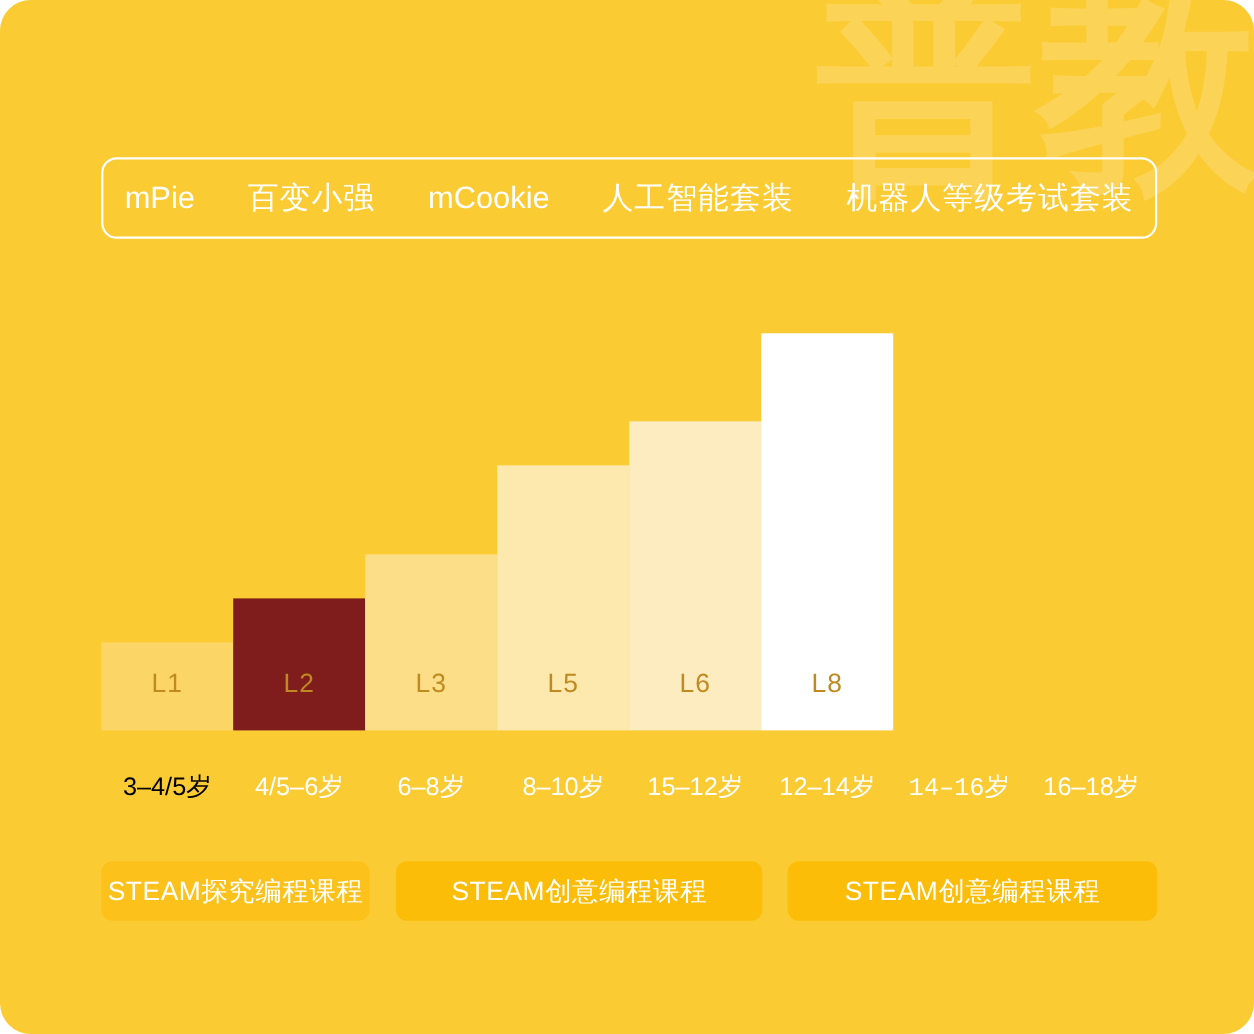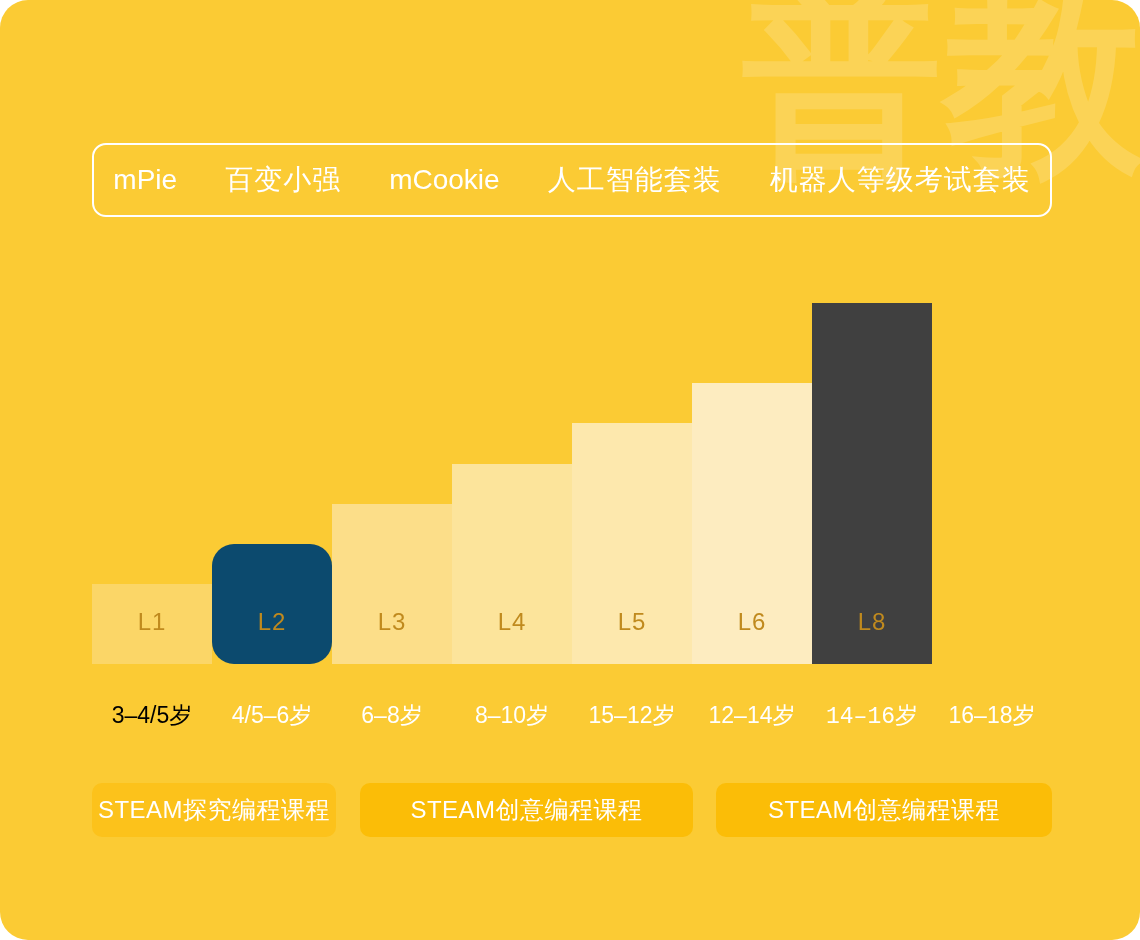--- a/index.html
+++ b/index.html
@@ -134,46 +134,41 @@
     <span class="tab cjk">机器人等级考试套装</span>
   </div>
 
   <div id="chart">
       <div class="bar-col">
         <div class="bar" style="height: 20.8333%; background: rgb(251, 214, 103);">
           <span class="bar-label" style="color: rgb(192, 138, 30);">L1</span>
         </div>
       </div>
       <div class="bar-col">
-        <div class="bar" style="height: 31.25%; background: #0c4a6e; border-radius: 22px;">
+        <div class="bar" style="height: 31.25%; background: #7f1d1d;">
           <span class="bar-label" style="color: rgb(192, 138, 30);">L2</span>
         </div>
       </div>
       <div class="bar-col">
         <div class="bar" style="height: 41.6667%; background: rgb(252, 222, 137);">
           <span class="bar-label" style="color: rgb(192, 138, 30);">L3</span>
-        </div>
-      </div>
-      <div class="bar-col">
-        <div class="bar" style="height: 52.0833%; background: rgb(252, 228, 155);">
-          <span class="bar-label" style="color: rgb(192, 138, 30);">L4</span>
         </div>
       </div>
       <div class="bar-col">
         <div class="bar" style="height: 62.7604%; background: rgb(253, 232, 173);">
           <span class="bar-label" style="color: rgb(192, 138, 30);">L5</span>
         </div>
       </div>
       <div class="bar-col">
         <div class="bar" style="height: 73.1771%; background: rgb(253, 236, 192);">
           <span class="bar-label" style="color: rgb(192, 138, 30);">L6</span>
         </div>
       </div>
       <div class="bar-col">
-        <div class="bar" style="height: 94.0104%; background: #404040;">
+        <div class="bar" style="height: 94.0104%; background: #ffffff;">
           <span class="bar-label" style="color: rgb(192, 138, 30);">L8</span>
         </div>
       </div>
     </div>
 
   <div id="agerow">
       <div class="age" style="color: #000000;">3–4/5岁</div>
       <div class="age" style="color: rgb(255, 255, 255);">4/5–6岁</div>
       <div class="age" style="color: rgb(255, 255, 255);">6–8岁</div>
       <div class="age" style="color: rgb(255, 255, 255);">8–10岁</div>

